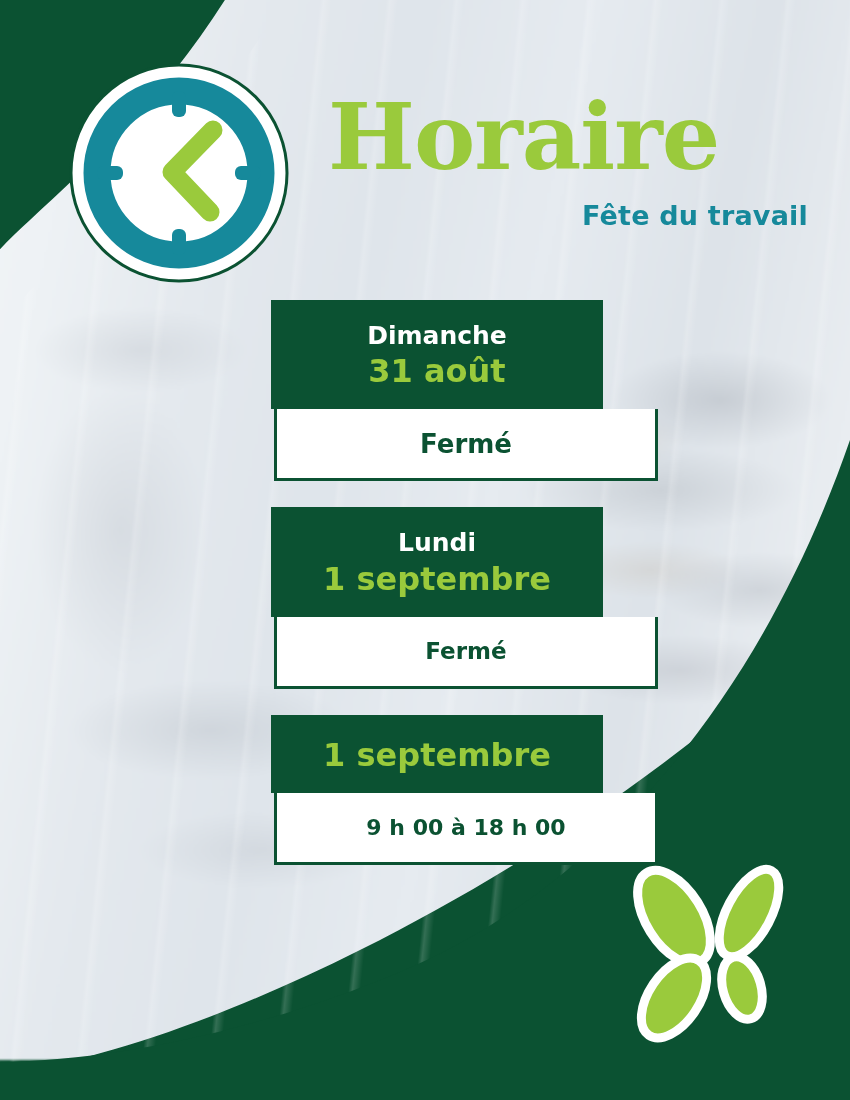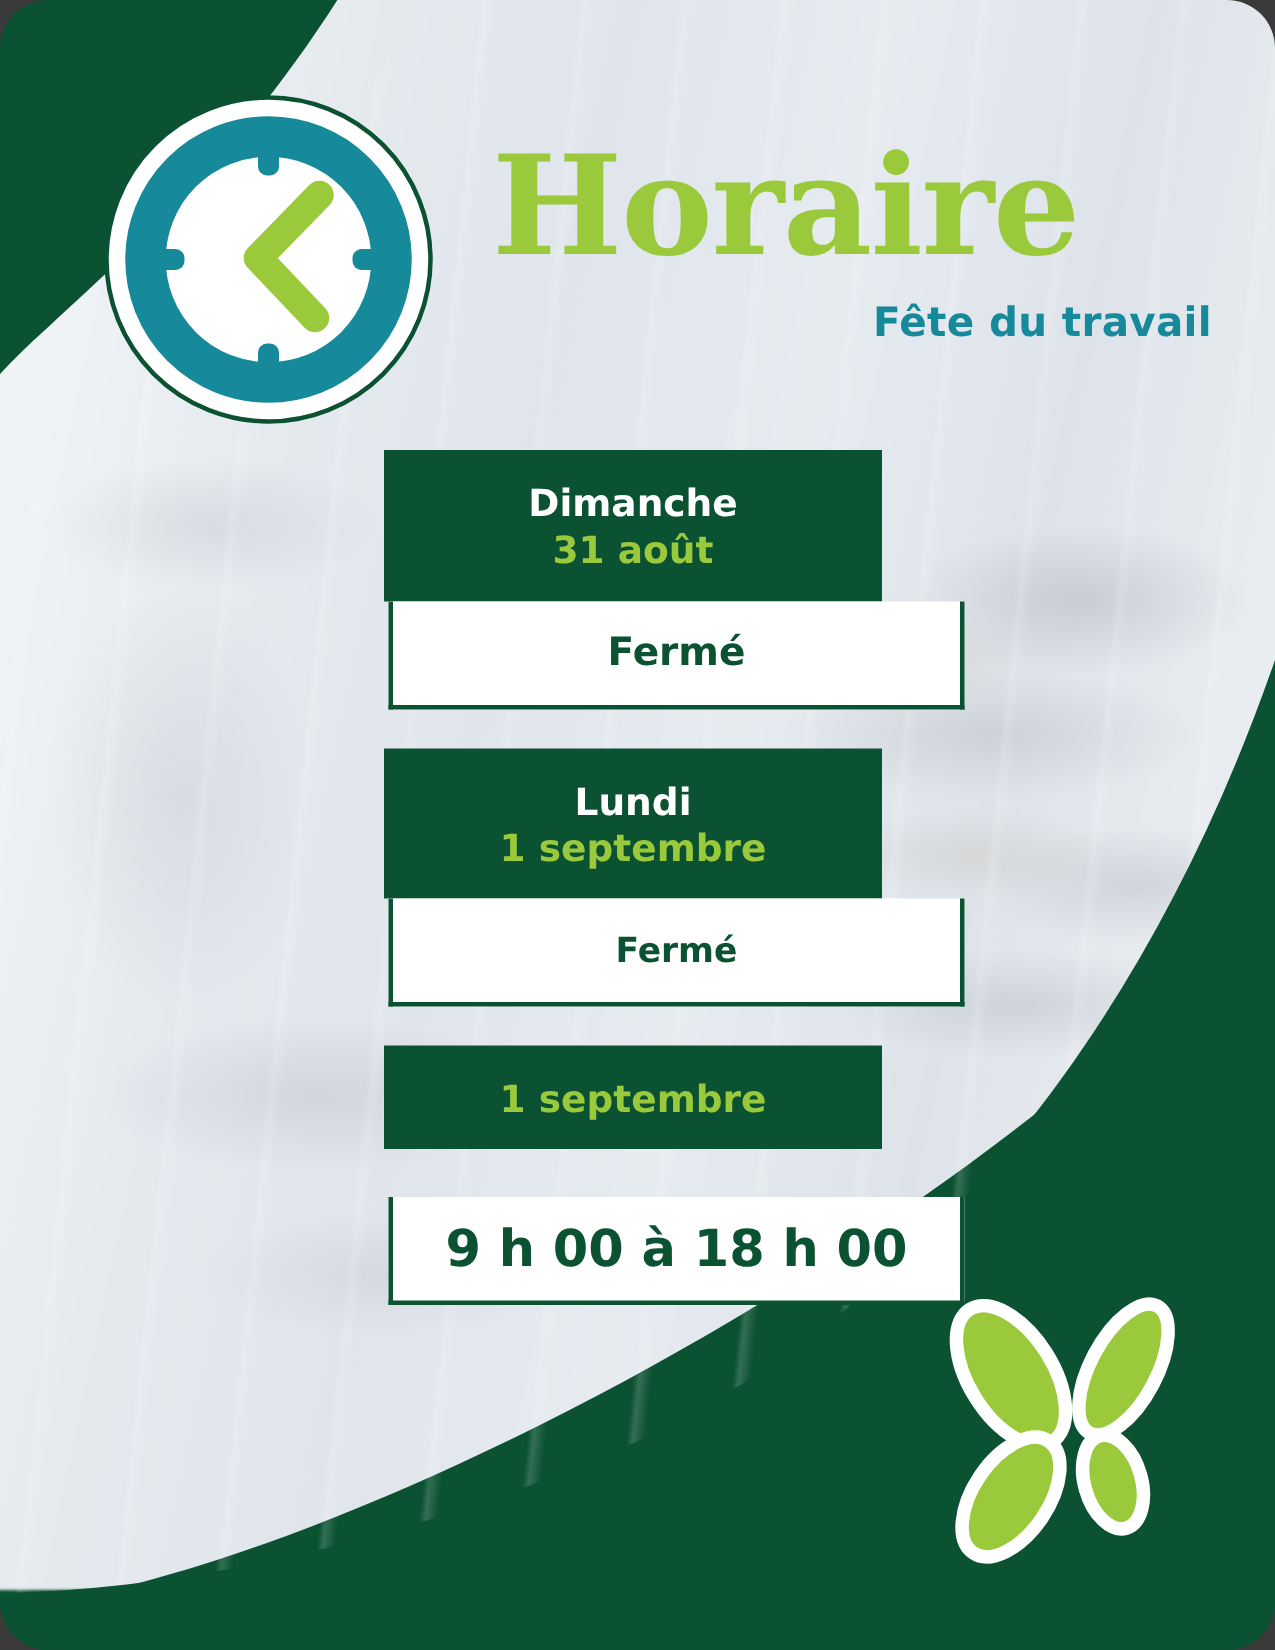--- a/index.html
+++ b/index.html
@@ -7,21 +7,20 @@
     padding: 0;
     background: #3a3a3a;
   }
   #poster {
     position: relative;
     width: 850px;
     height: 1100px;
     overflow: hidden;
     background: #0b5232;
     font-family: "DejaVu Sans", sans-serif;
-    border-radius: 32px;
   }
 
   
   #bg-shape {
     position: absolute;
     inset: 0;
     overflow: hidden;
   }
   .photo-area {
     position: absolute;
@@ -105,21 +104,21 @@
     font-weight: bold;
     font-size: 27px;
     color: #16899b;
     letter-spacing: .2px;
     text-align: right;
   }
 
   
   #schedule {
     position: absolute;
-    left: 256px;
+    left: 271px;
     top: 300px;
     width: 340px;
   }
   .sched-card {
     position: relative;
     margin-bottom: 26px;
   }
   .sched-head {
     width: 332px;
     background: #0b5232;
@@ -130,42 +129,42 @@
   .sched-day {
     font-family: "DejaVu Sans", sans-serif;
     font-weight: bold;
     font-size: 25px;
     color: #ffffff;
     line-height: 1.25;
   }
   .sched-date {
     font-family: "DejaVu Sans", sans-serif;
     font-weight: bold;
-    font-size: 25px;
+    font-size: 32px;
     color: #9aca3c;
     line-height: 1.25;
   }
   .sched-body {
     margin-left: 3px;
     width: 384px;
     box-sizing: border-box;
     background: #ffffff;
     border: 3px solid #0b5232;
     border-top: none;
     text-align: center;
     font-family: "DejaVu Sans", sans-serif;
     font-weight: bold;
     color: #0b5232;
     display: flex;
     align-items: center;
     justify-content: center;
   }
   .sched-card.c1 .sched-body { height: 72px; font-size: 26px; }
   .sched-card.c2 .sched-body { height: 72px; font-size: 23px; }
-  .sched-card.c3 .sched-body { height: 72px; font-size: 34px; margin-top: 32px; }
+  .sched-card.c3 .sched-body { height: 72px; font-size: 22px; }
 
   
   #bottom-curve {
     position: absolute;
     left: 0;
     top: 0;
     width: 850px;
     height: 1100px;
     pointer-events: none;
   }

